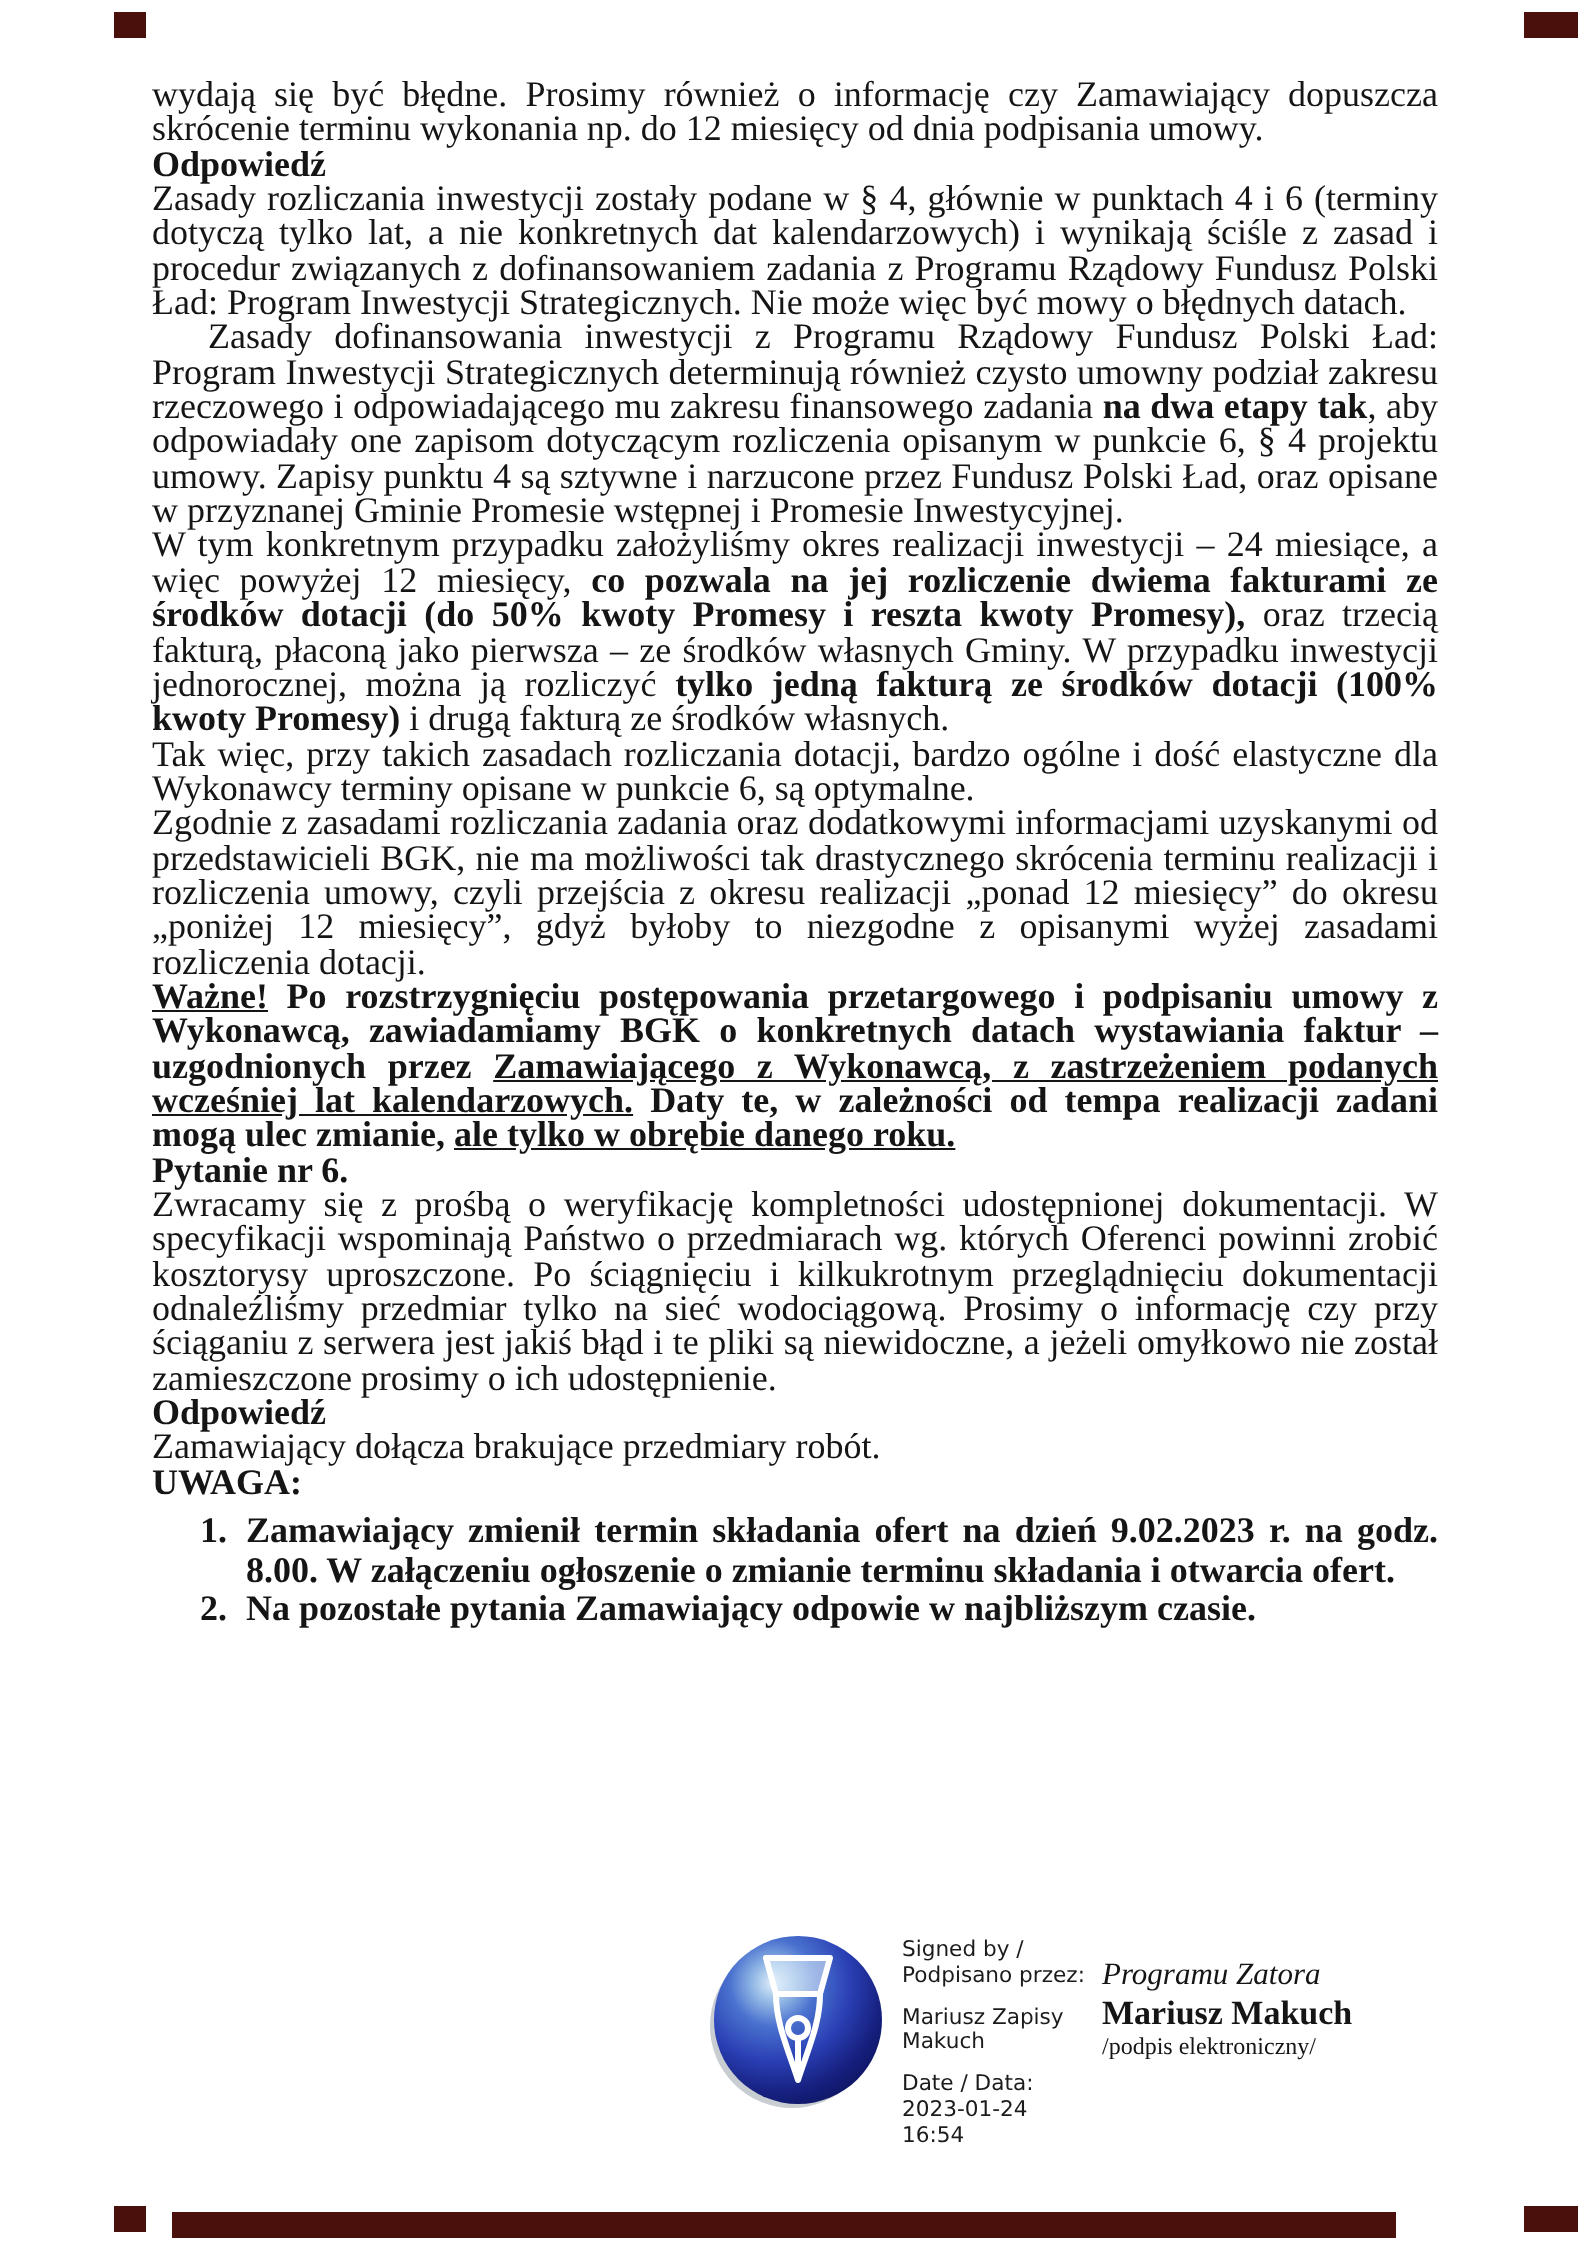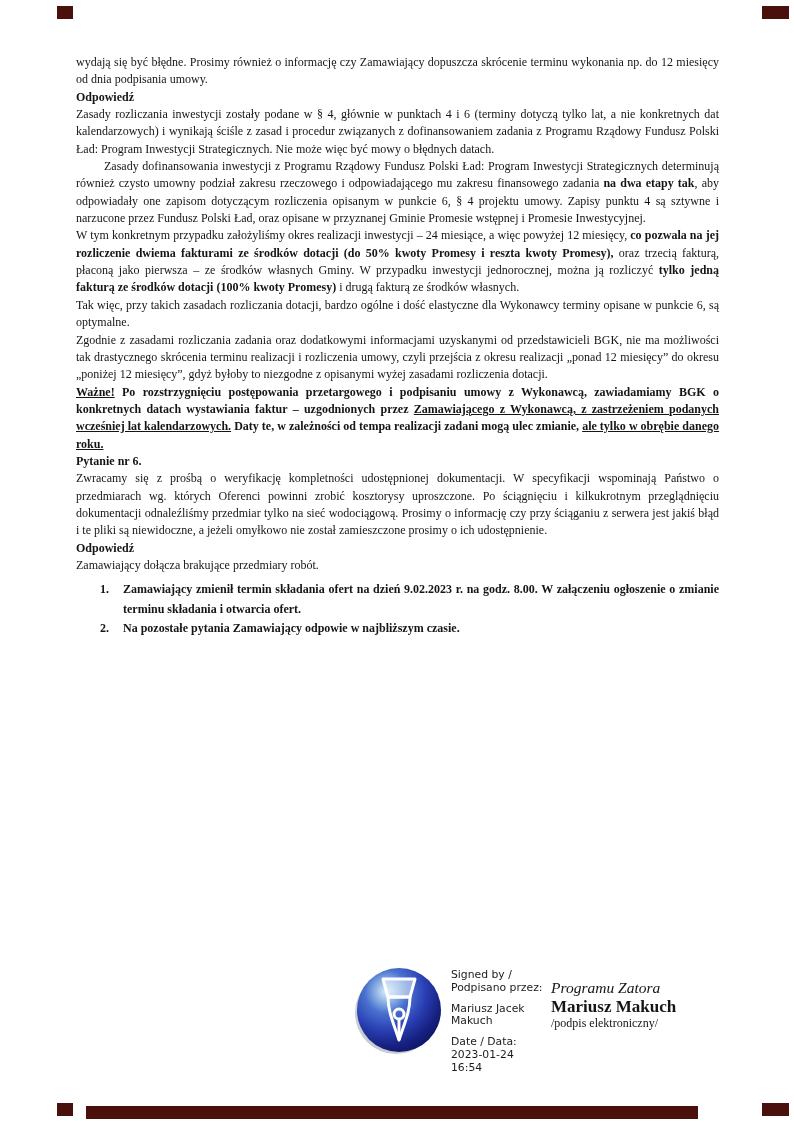--- a/index.html
+++ b/index.html
@@ -6,22 +6,22 @@
   .page{
     position:relative;
     width:794px;height:1123px;
     background:#ffffff;
     overflow:hidden;
     font-family:"Liberation Serif", serif;
     color:#151515;
   }
   .content{
     position:absolute;
-    left:76px;top:54px;width:643px;
-    font-size:12px;
+    left:76px;top:39px;width:643px;
+    font-size:18px;
     line-height:17.35px;
     text-align:justify;
   }
   .content p{margin:0;}
   .b{font-weight:700;}
   .u{text-decoration:underline;}
   .indent{text-indent:28px;}
   .gap-sm{margin-top:14px;}
   .gap-md{margin-top:28px;}
   .gap-lg{margin-top:44px;}
@@ -74,20 +74,21 @@
       <p><span>Zasady rozliczania inwestycji zostały podane w § 4, głównie w punktach 4 i 6 (terminy dotyczą tylko lat, a nie konkretnych dat kalendarzowych) i wynikają ściśle z zasad i procedur związanych z dofinansowaniem zadania z Programu Rządowy Fundusz Polski Ład: Program Inwestycji Strategicznych. Nie może więc być mowy o błędnych datach.</span></p>
       <p class="indent"><span>Zasady dofinansowania inwestycji z Programu Rządowy Fundusz Polski Ład: Program Inwestycji Strategicznych determinują również czysto umowny podział zakresu rzeczowego i odpowiadającego mu zakresu finansowego zadania </span><span class="b">na dwa etapy tak</span><span>, aby odpowiadały one zapisom dotyczącym rozliczenia opisanym w punkcie 6, § 4 projektu umowy. Zapisy punktu 4 są sztywne i narzucone przez Fundusz Polski Ład, oraz opisane w przyznanej Gminie Promesie wstępnej i Promesie Inwestycyjnej.</span></p>
       <p><span>W tym konkretnym przypadku założyliśmy okres realizacji inwestycji – 24 miesiące, a więc powyżej 12 miesięcy, </span><span class="b">co pozwala na jej rozliczenie dwiema fakturami ze środków dotacji (do 50% kwoty Promesy i reszta kwoty Promesy),</span><span> oraz trzecią fakturą, płaconą jako pierwsza – ze środków własnych Gminy. W przypadku inwestycji jednorocznej, można ją rozliczyć </span><span class="b">tylko jedną fakturą ze środków dotacji (100% kwoty Promesy)</span><span> i drugą fakturą ze środków własnych.</span></p>
       <p><span>Tak więc, przy takich zasadach rozliczania dotacji, bardzo ogólne i dość elastyczne dla Wykonawcy terminy opisane w punkcie 6, są optymalne.</span></p>
       <p class="gap-sm"><span>Zgodnie z zasadami rozliczania zadania oraz dodatkowymi informacjami uzyskanymi od przedstawicieli BGK, nie ma możliwości tak drastycznego skrócenia terminu realizacji i rozliczenia umowy, czyli przejścia z okresu realizacji „ponad 12 miesięcy” do okresu „poniżej 12 miesięcy”, gdyż byłoby to niezgodne z opisanymi wyżej zasadami rozliczenia dotacji.</span></p>
       <p><span class="b u">Ważne!</span><span class="b"> Po rozstrzygnięciu postępowania przetargowego i podpisaniu umowy z Wykonawcą, zawiadamiamy BGK o konkretnych datach wystawiania faktur – uzgodnionych przez </span><span class="b u">Zamawiającego z Wykonawcą, z zastrzeżeniem podanych wcześniej lat kalendarzowych.</span><span class="b"> Daty te, w zależności od tempa realizacji zadani mogą ulec zmianie, </span><span class="b u">ale tylko w obrębie danego roku.</span></p>
       <p class="gap-lg"><span class="b">Pytanie nr 6.</span></p>
       <p><span>Zwracamy się z prośbą o weryfikację kompletności udostępnionej dokumentacji. W specyfikacji wspominają Państwo o przedmiarach wg. których Oferenci powinni zrobić kosztorysy uproszczone. Po ściągnięciu i kilkukrotnym przeglądnięciu dokumentacji odnaleźliśmy przedmiar tylko na sieć wodociągową. Prosimy o informację czy przy ściąganiu z serwera jest jakiś błąd i te pliki są niewidoczne, a jeżeli omyłkowo nie został zamieszczone prosimy o ich udostępnienie.</span></p>
       <p><span class="b">Odpowiedź</span></p>
       <p><span>Zamawiający dołącza brakujące przedmiary robót.</span></p>
+      <p class="gap-md"><span class="b">UWAGA:</span></p>
       <div class="list-block">
         <div class="li">
           <span class="num">1.</span>
           <span class="lt"><span class="b">Zamawiający zmienił termin składania ofert na dzień 9.02.2023 r. na godz. 8.00. W załączeniu ogłoszenie o zmianie terminu składania i otwarcia ofert.</span></span>
         </div>
         <div class="li">
           <span class="num">2.</span>
           <span class="lt"><span class="b">Na pozostałe pytania Zamawiający odpowie w najbliższym czasie.</span></span>
         </div>
       </div>
@@ -115,21 +116,21 @@
           <path d="M44 53 L44 74"></path>
         </g>
       </svg>
     </div>
     <div class="sig-meta">
       <div class="grp">
         <div>Signed by /</div>
         <div>Podpisano przez:</div>
       </div>
       <div class="grp">
-        <div>Mariusz Jacek</div>
+        <div>Mariusz Zapisy</div>
         <div>Makuch</div>
       </div>
       <div class="grp">
         <div>Date / Data:</div>
         <div>2023-01-24 16:54</div>
       </div>
     </div>
     <div class="sig-person">
       <div class="sig-title">Programu Zatora</div>
       <div class="sig-name">Mariusz Makuch</div>

